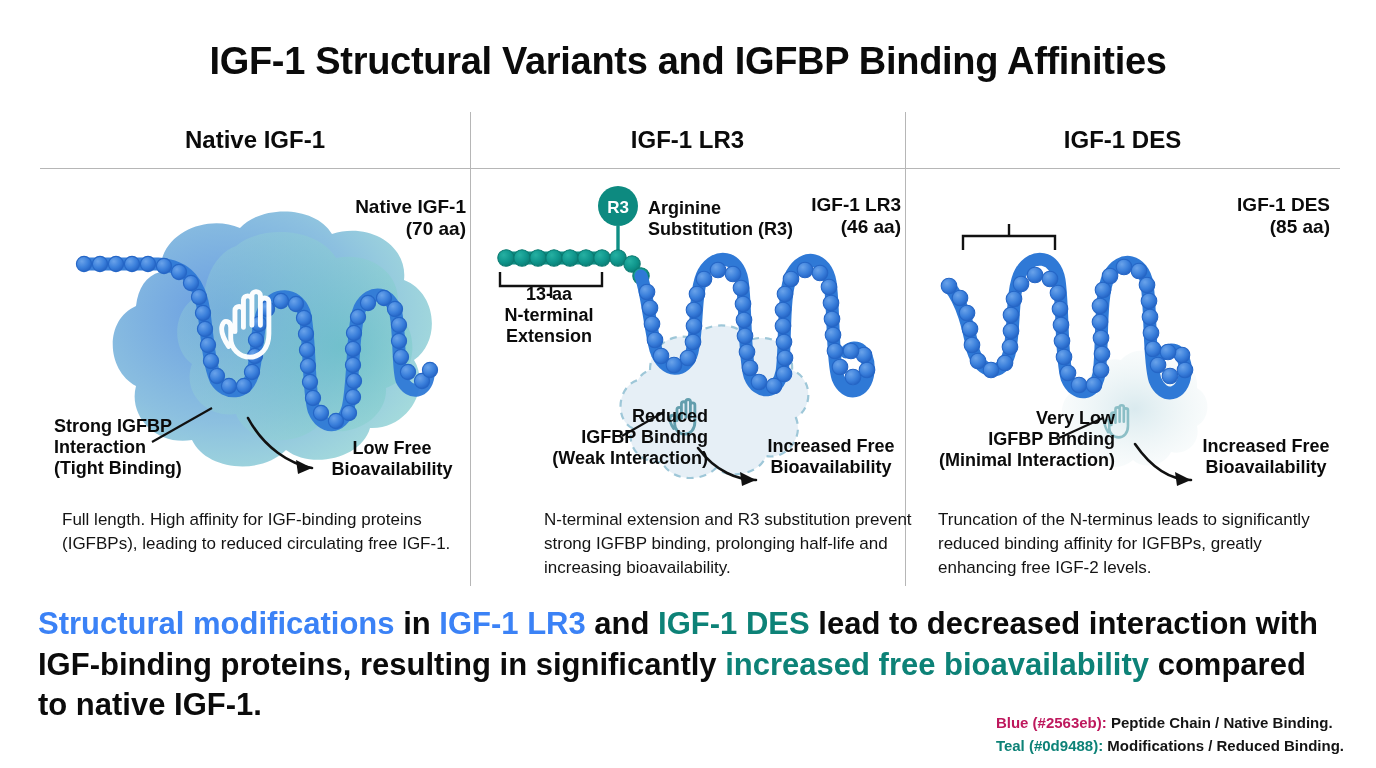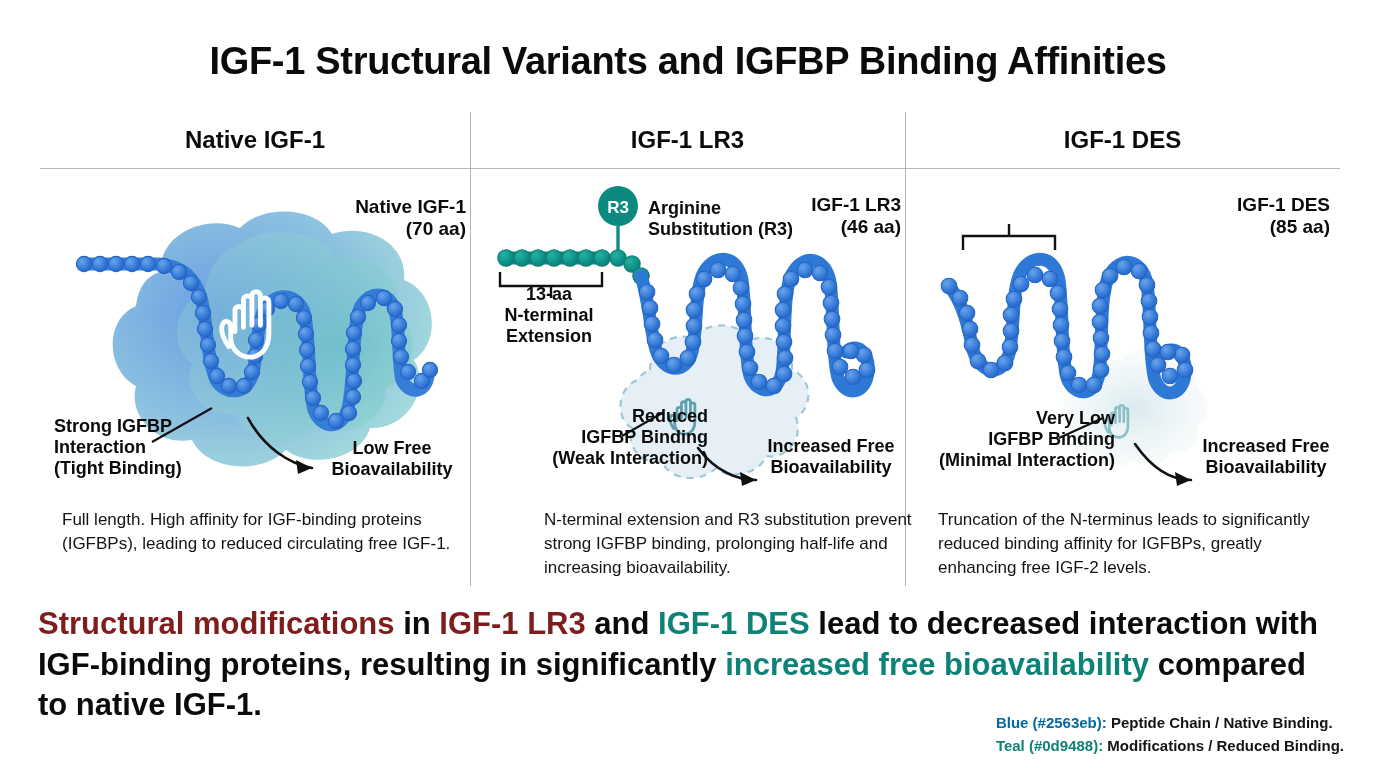--- a/index.html
+++ b/index.html
@@ -107,35 +107,35 @@
   .summary {
     position: absolute;
     left: 38px;
     top: 604px;
     width: 1290px;
     font-size: 31px;
     font-weight: bold;
     line-height: 1.31;
     color: #0b0b0b;
   }
-  .s-blue { color: #7f1d1d; }
+  .s-blue { color: #3b82f6; }
   .s-teal { color: #0d8277; }
 
   
   .legend {
     position: absolute;
     right: 32px;
     top: 712px;
     text-align: left;
     font-size: 15px;
     font-weight: bold;
     line-height: 1.5;
     color: #141414;
   }
-  .legend .k-blue { color: #0369a1; }
+  .legend .k-blue { color: #be185d; }
   .legend .k-teal { color: #0d8277; text-align: right; }
   .legend .v { font-weight: bold; color: #141414; }
 </style>
 </head>
 <body>
 
 <div class="stage">
 
   <div class="title">IGF-1 Structural Variants and IGFBP Binding Affinities</div>
 

